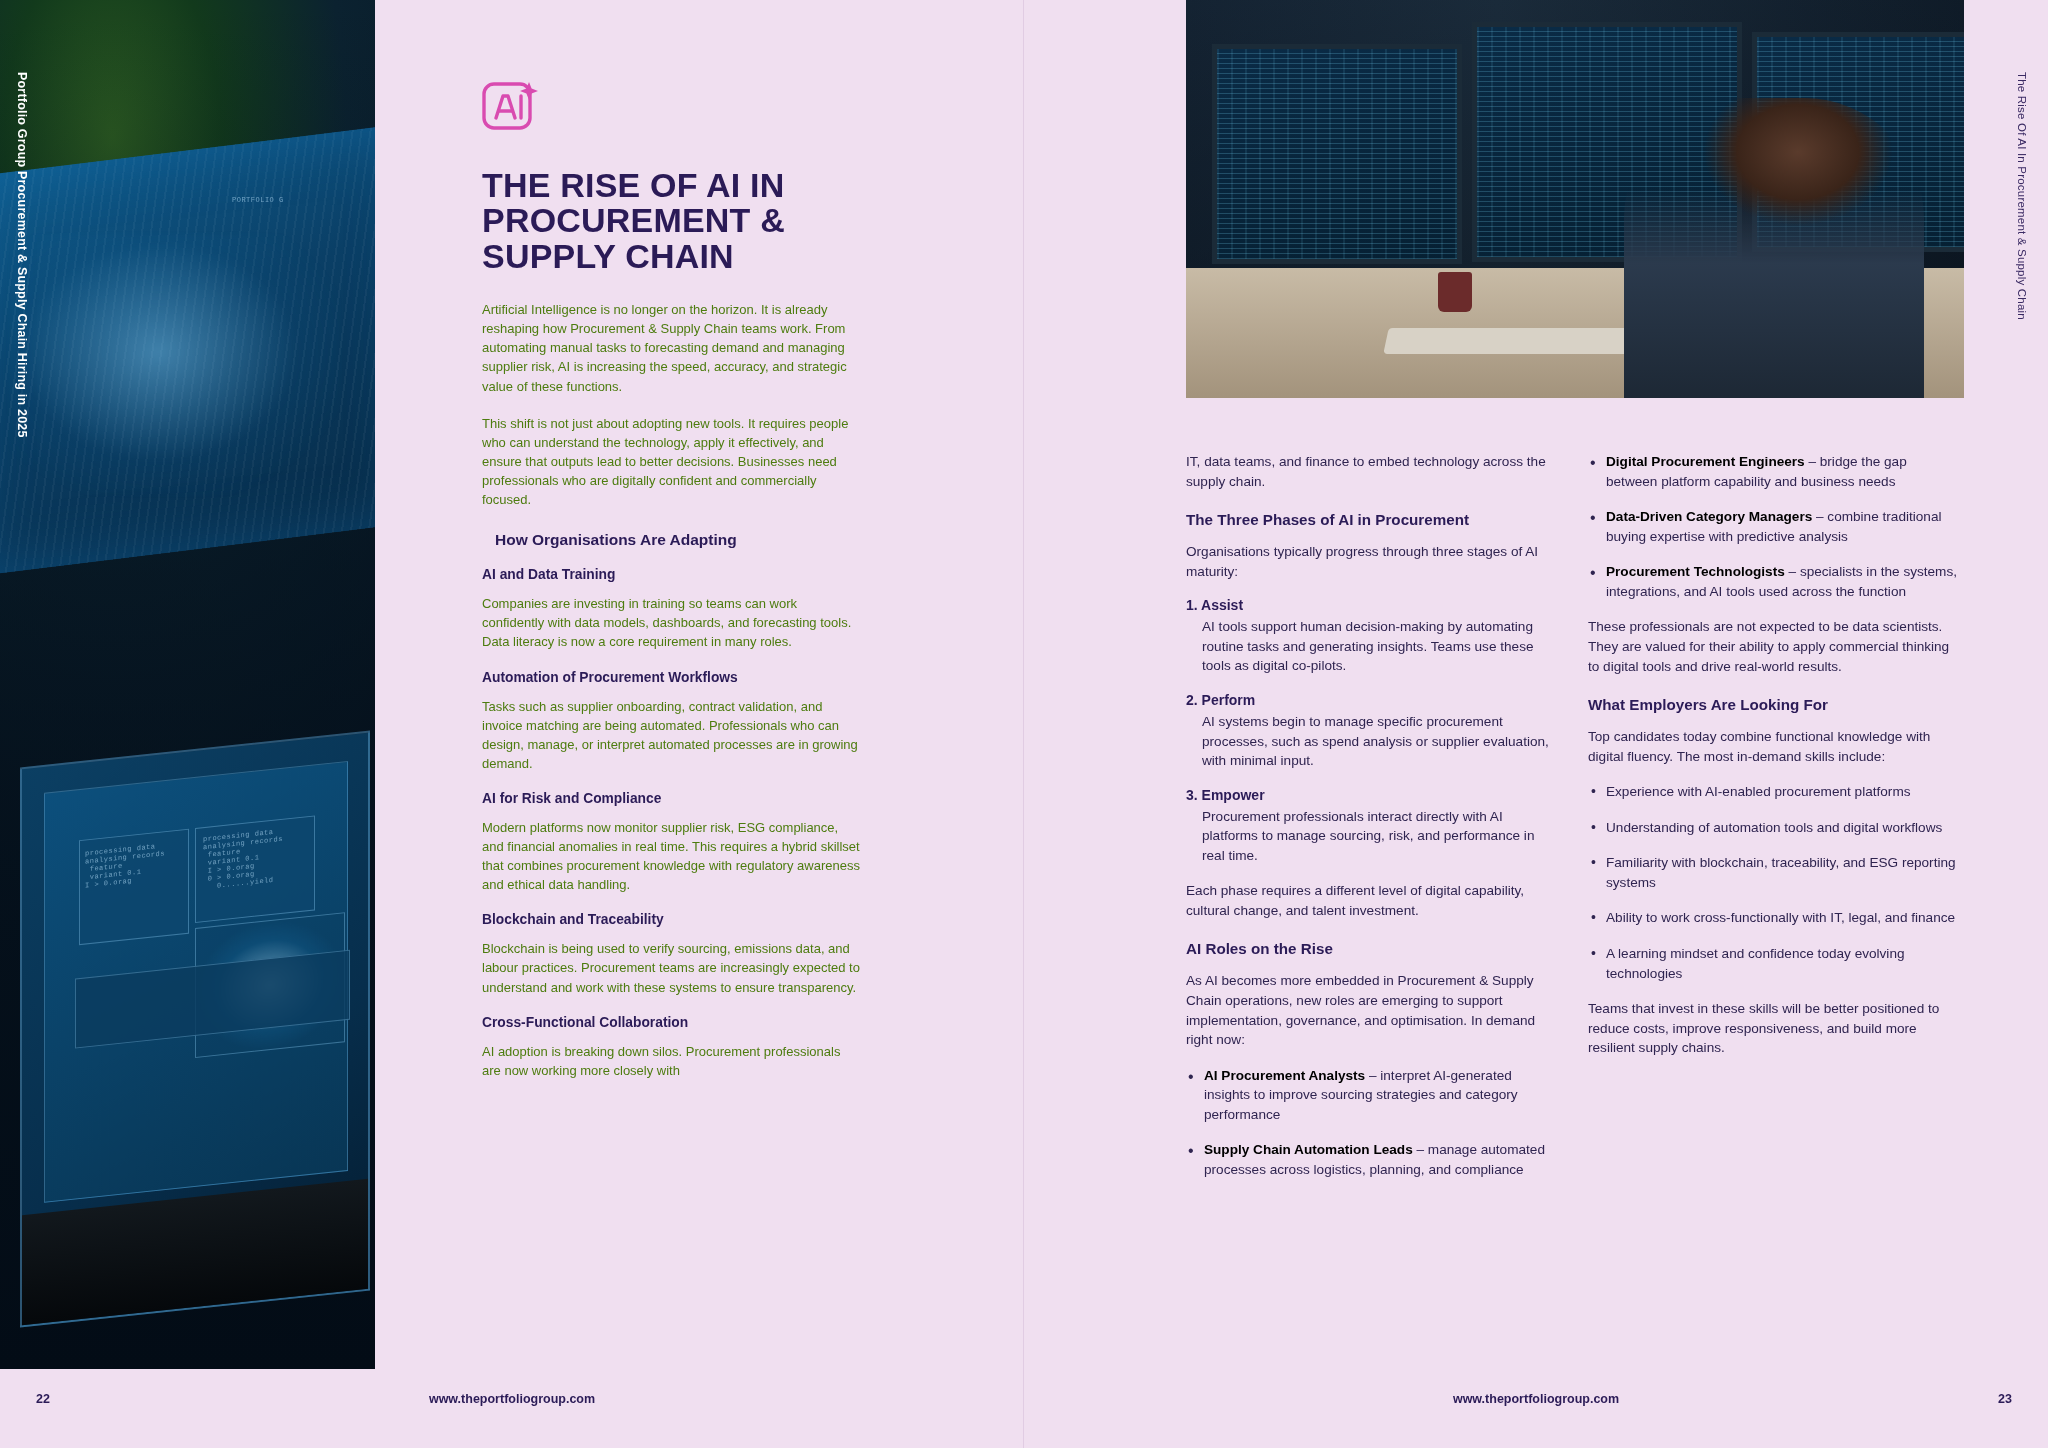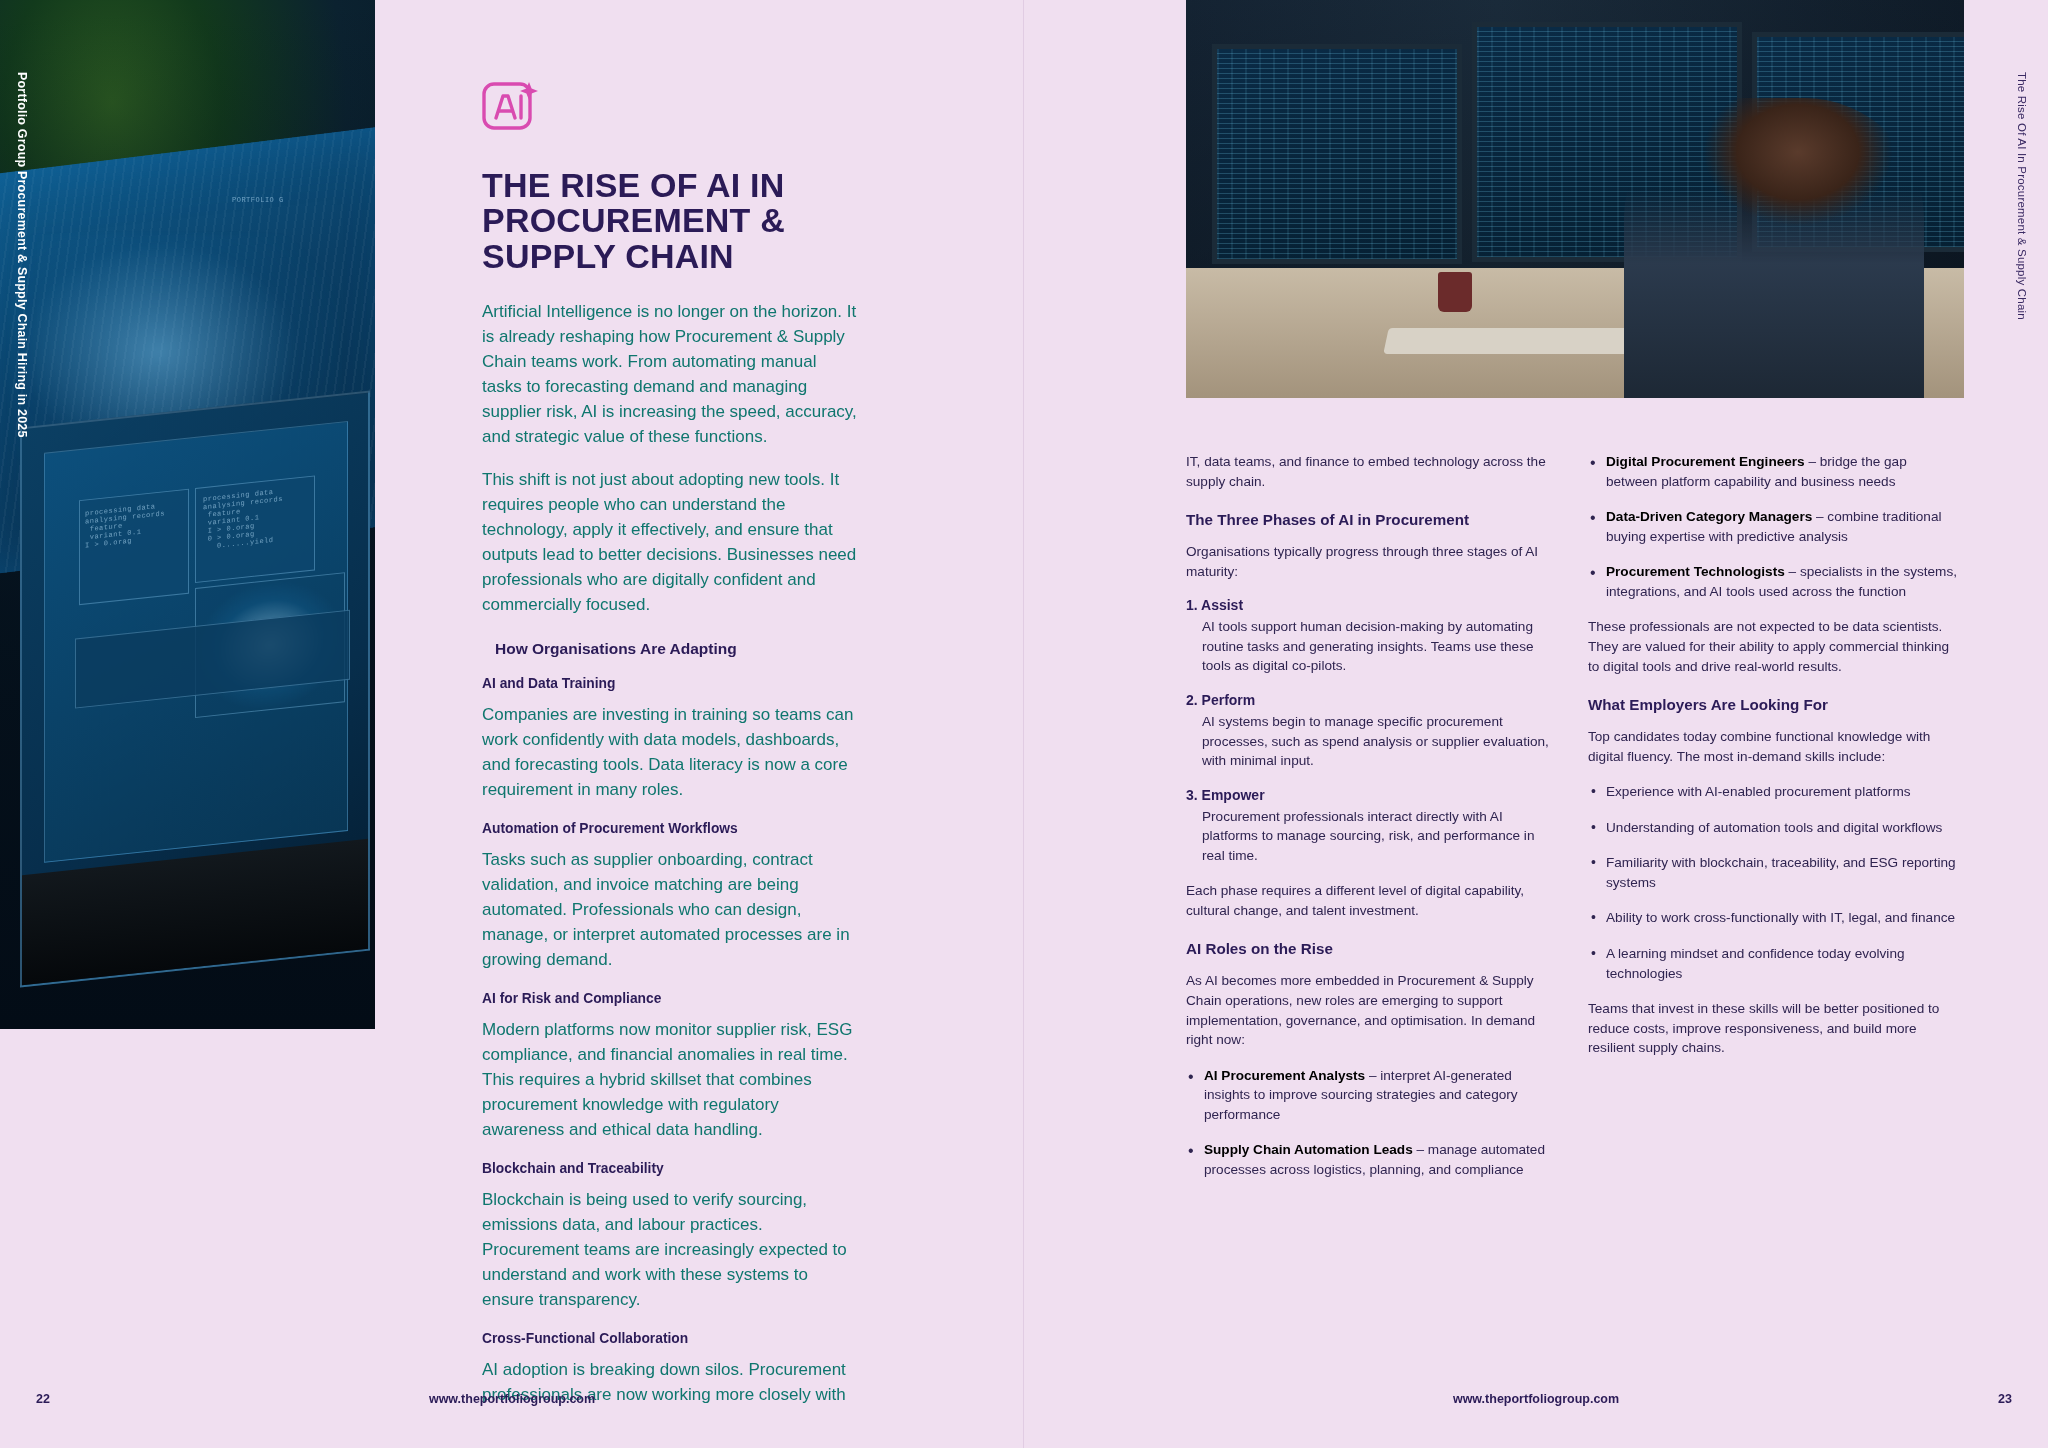--- a/index.html
+++ b/index.html
@@ -22,21 +22,21 @@
   .page-left {
     position: relative;
     width: 1024px;
     height: 1448px;
     background: #f0dff0;
   }
   .photo-strip {
     position: absolute;
     left: 0; top: 0;
     width: 375px;
-    height: 1029px;
+    height: 1369px;
     overflow: hidden;
     background: #071726;
   }
   
   .photo-strip .bg {
     position: absolute; inset: 0;
     background:
       linear-gradient(180deg, rgba(12,32,48,0) 0%, rgba(4,14,24,.85) 72%, #030c16 100%),
       radial-gradient(120% 60% at 30% 10%, #2b5a21 0%, #123a1c 24%, #0b2230 52%, #071726 100%);
   }
@@ -121,23 +121,23 @@
   h1.article-title {
     font-size: 34px;
     line-height: 1.04;
     letter-spacing: .2px;
     color: #2b1b57;
     font-weight: 800;
     text-transform: uppercase;
     margin-bottom: 26px;
   }
   p.body {
-    font-size: 17px;
+    font-size: 13px;
     line-height: 1.47;
-    color: #0f766e;
+    color: #4d7c0f;
     margin-bottom: 18px;
   }
   h2.sub {
     font-size: 15.5px;
     font-weight: 700;
     color: #2b1b57;
     margin: 22px 13px 14px;
   }
   h3.subsub {
     font-size: 13.8px;

